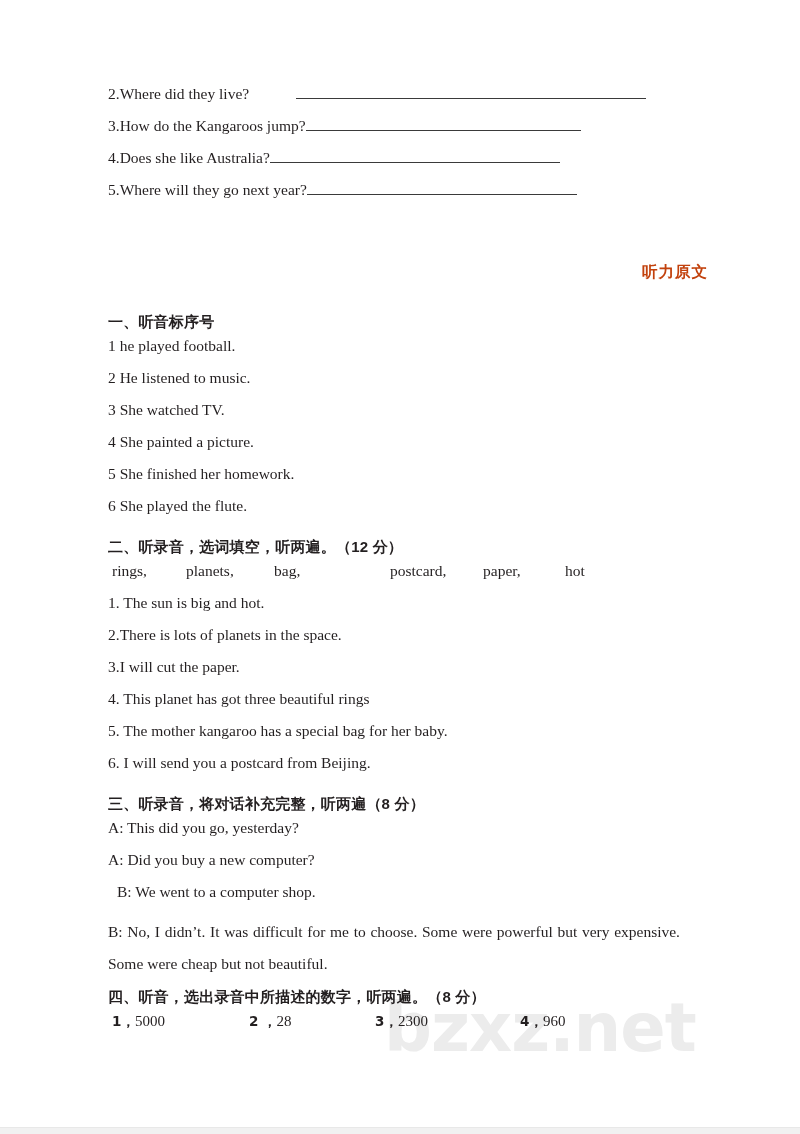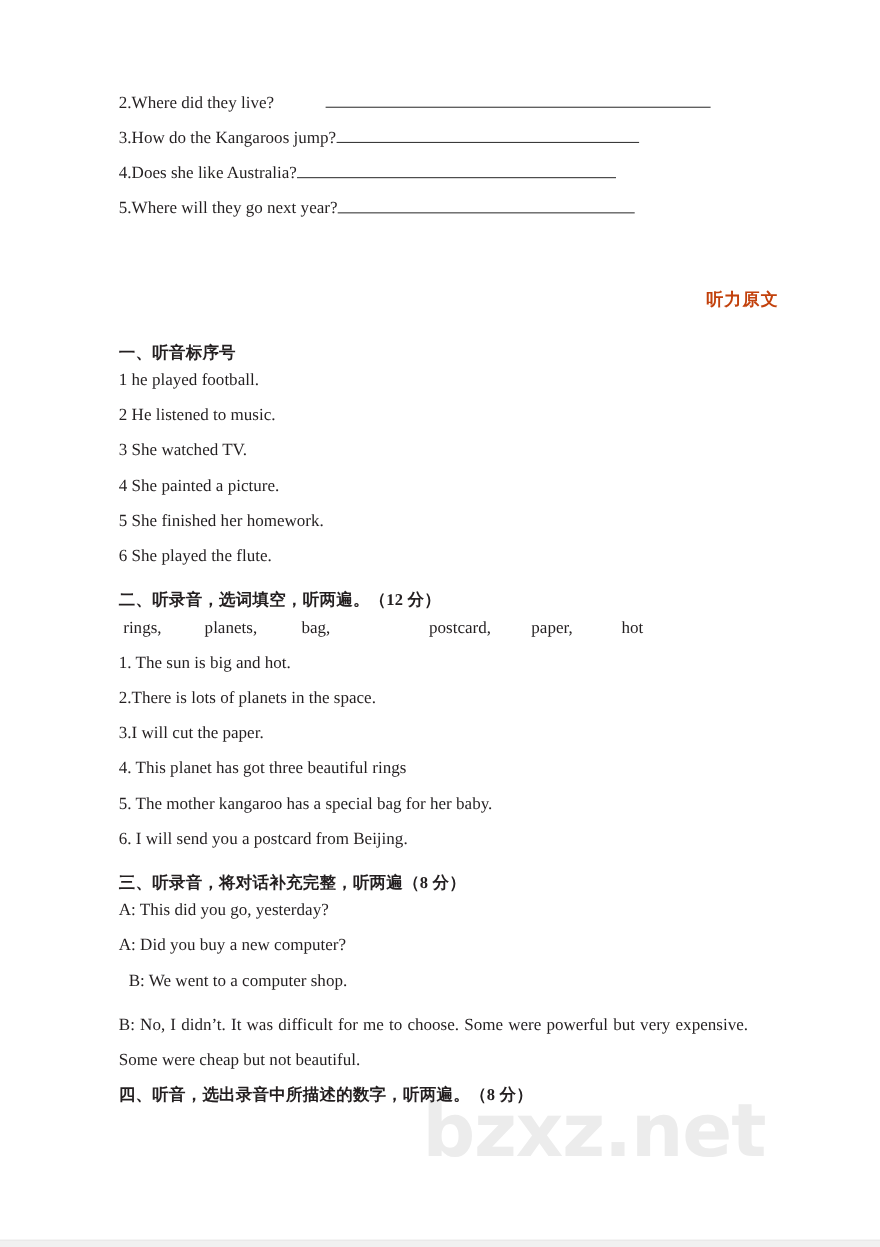--- a/index.html
+++ b/index.html
@@ -85,21 +85,21 @@
     color: #c2410c;
     font-family: "DejaVu Sans", "Liberation Sans", sans-serif;
     font-weight: bold;
     font-size: 15.5px;
     margin: 48px 0 0 0;
     letter-spacing: 1px;
   }
 
   
   .sec-head {
-    font-family: Liberation Serif, serif;
+    font-family: Liberation Sans, sans-serif;
     font-weight: bold;
     font-size: 15px;
     letter-spacing: 0.2px;
     margin: 0;
     line-height: 1;
     white-space: nowrap;
   }
 
   .line {
     font-size: 15.5px;
@@ -263,18 +263,34 @@
         </div>
 
       <div class="para-justify">B: No, I didn’t.   It was difficult for me to choose. Some were powerful but very expensive. Some were cheap but not beautiful.</div>
     </div>
 
     <div>
       <div class="slot-head">
           <div class="sec-head">四、听音，选出录音中所描述的数字，听两遍。（8 分）</div>
         </div>
 
+      <div class="slot">
+        <div class="numbers-row">
+          <span style="width:137px">
+            <span class="idx">1，</span><span class="val">5000</span>
+          </span>
+          <span style="width:126px">
+            <span class="idx">2 ，</span><span class="val">28</span>
+          </span>
+          <span style="width:145px">
+            <span class="idx">3，</span><span class="val">2300</span>
+          </span>
+          <span>
+            <span class="idx">4，</span><span class="val">960</span>
+          </span>
+        </div>
+      </div>
     </div>
 
   </div>
 </div>
 
 <div id="page-bottom-edge"></div>
 
 </body></html>

